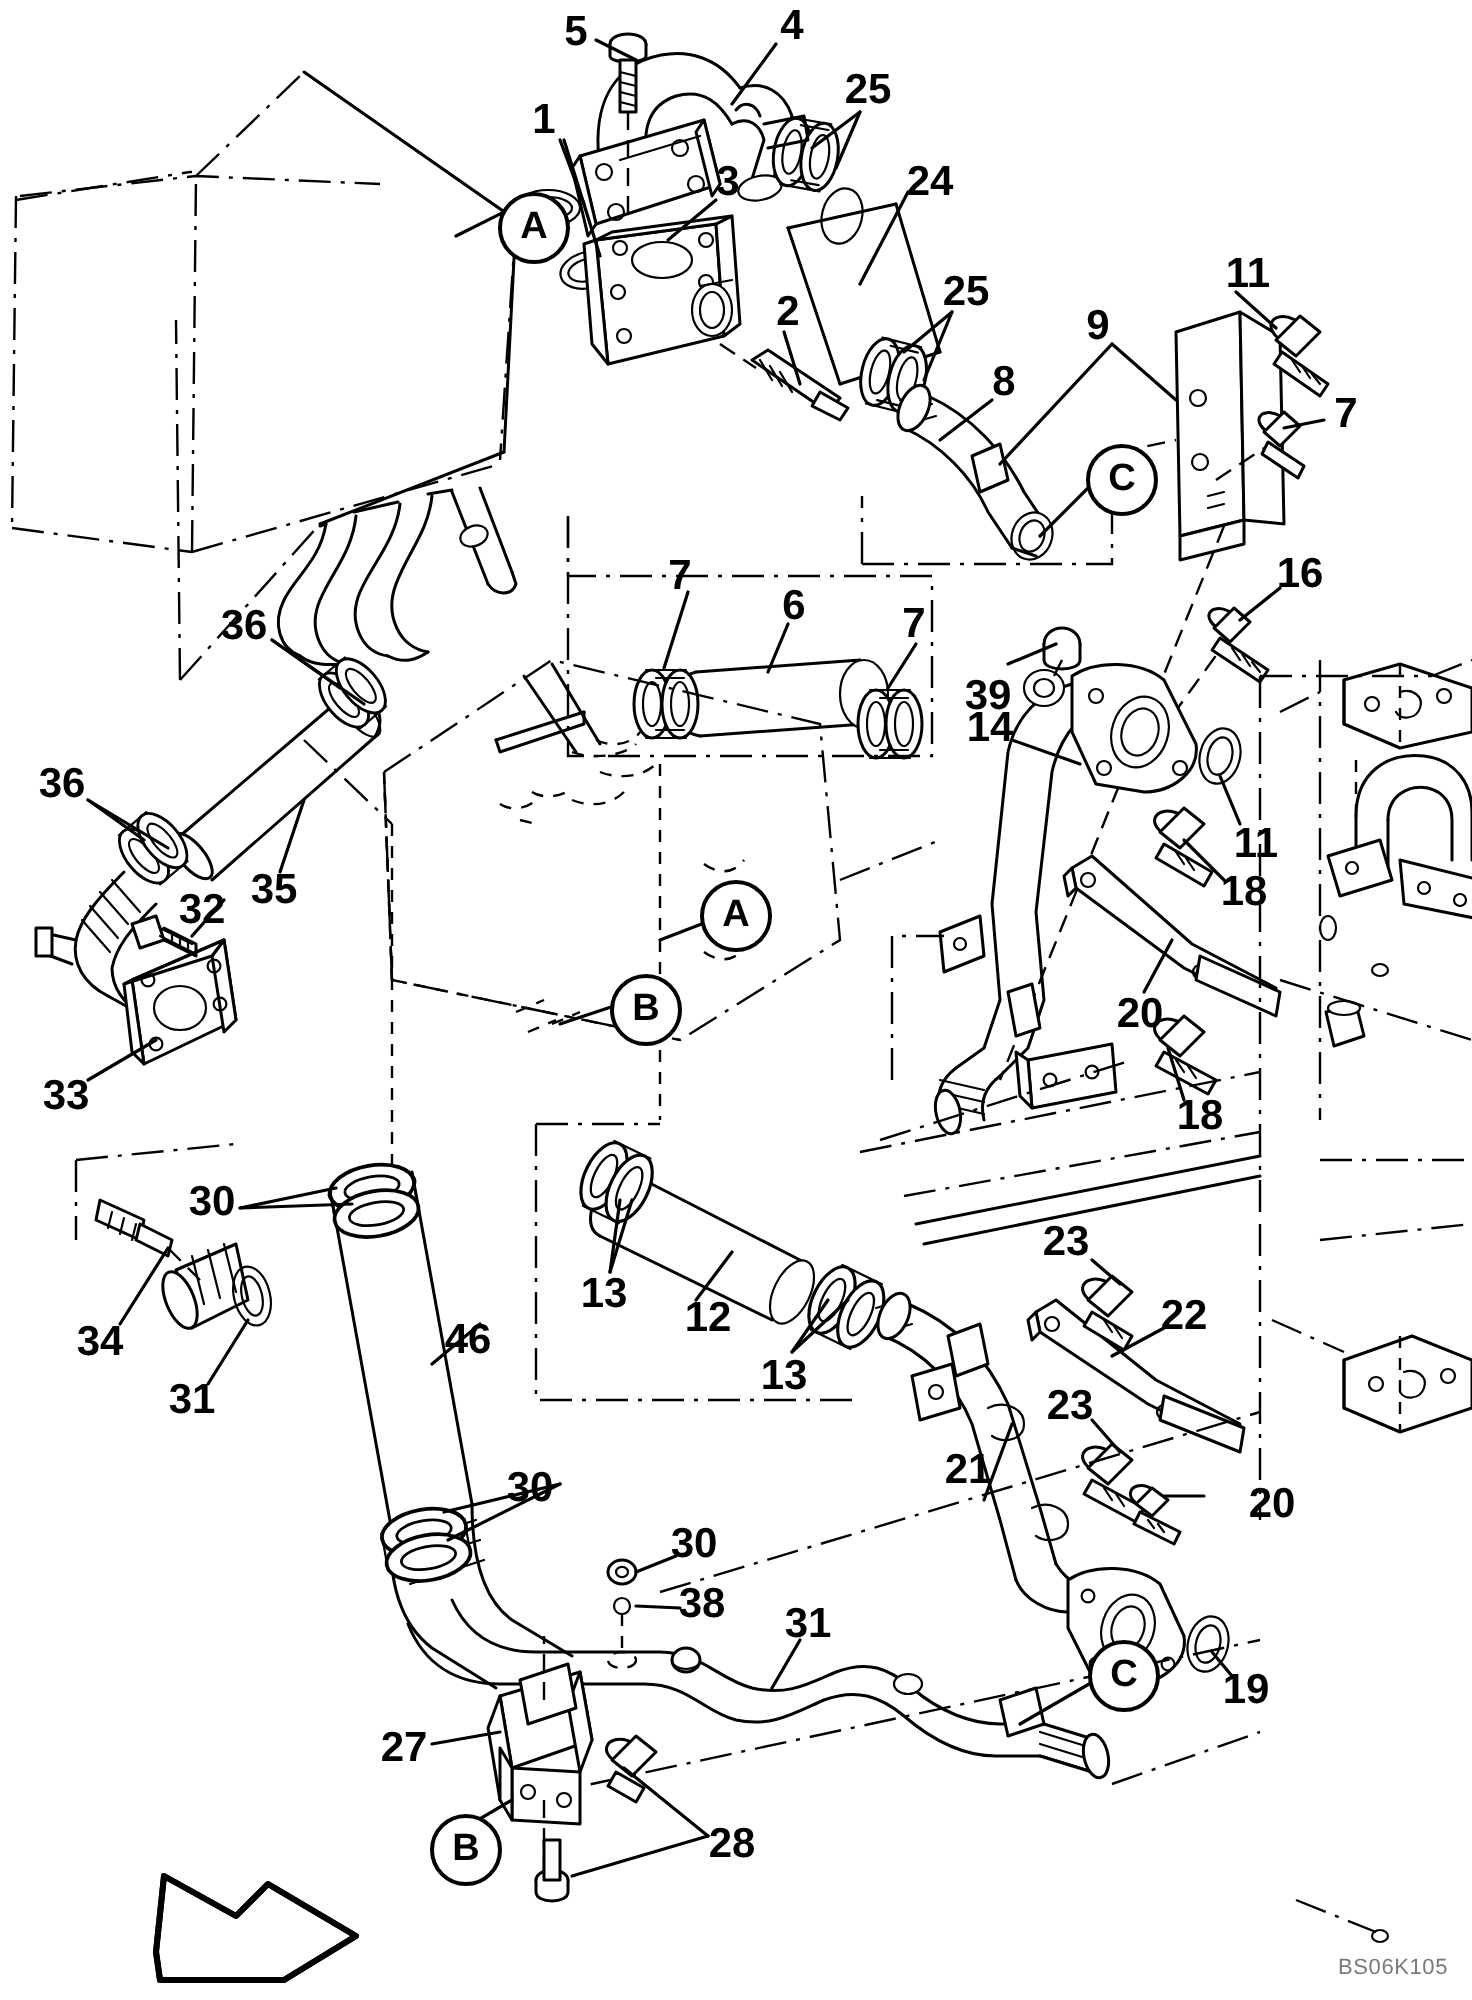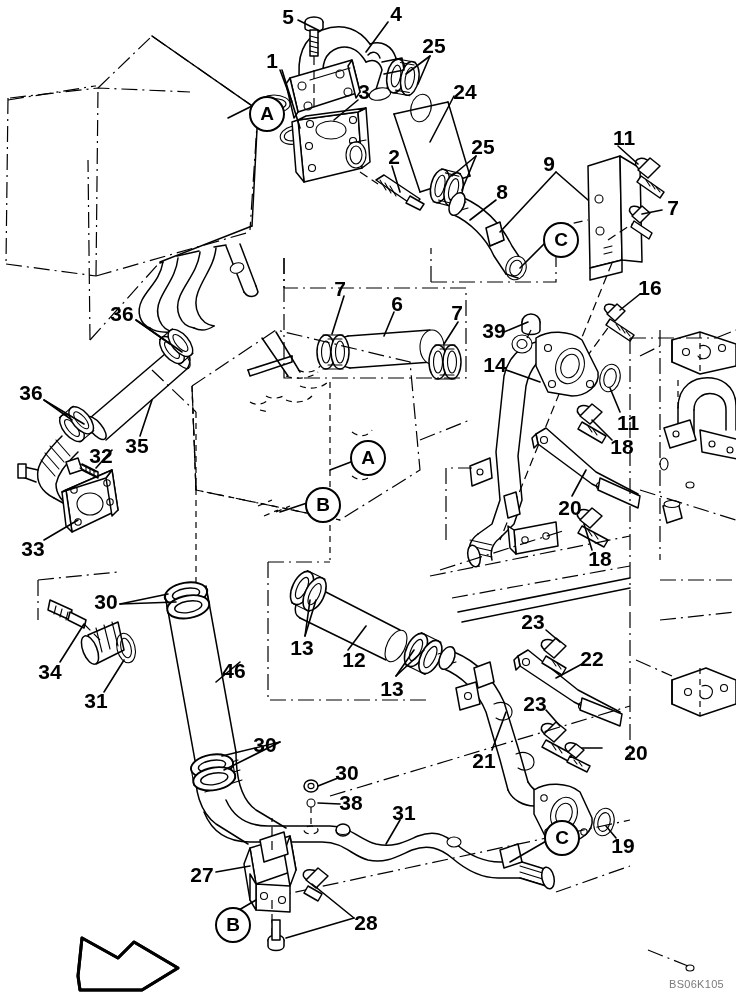--- a/index.html
+++ b/index.html
@@ -659,42 +659,42 @@
   <div class="lbl" style="left:394px;top:156px">2</div>
   <div class="lbl" style="left:624px;top:137px">11</div>
   <div class="lbl" style="left:549px;top:163px">9</div>
   <div class="lbl" style="left:502px;top:191px">8</div>
   <div class="lbl" style="left:673px;top:207px">7</div>
   <div class="lbl" style="left:650px;top:287px">16</div>
   <div class="lbl" style="left:122px;top:313px">36</div>
   <div class="lbl" style="left:340px;top:288px">7</div>
   <div class="lbl" style="left:397px;top:303px">6</div>
   <div class="lbl" style="left:457px;top:312px">7</div>
-  <div class="lbl" style="left:494px;top:330px">39</div>
+  <div class="lbl" style="left:494px;top:348px">39</div>
   <div class="lbl" style="left:495px;top:364px">14</div>
   <div class="lbl" style="left:31px;top:392px">36</div>
   <div class="lbl" style="left:628px;top:422px">11</div>
   <div class="lbl" style="left:137px;top:445px">35</div>
   <div class="lbl" style="left:101px;top:455px">32</div>
   <div class="lbl" style="left:622px;top:446px">18</div>
   <div class="lbl" style="left:570px;top:507px">20</div>
   <div class="lbl" style="left:33px;top:548px">33</div>
   <div class="lbl" style="left:600px;top:558px">18</div>
   <div class="lbl" style="left:106px;top:601px">30</div>
   <div class="lbl" style="left:533px;top:621px">23</div>
   <div class="lbl" style="left:50px;top:671px">34</div>
   <div class="lbl" style="left:302px;top:647px">13</div>
   <div class="lbl" style="left:354px;top:659px">12</div>
   <div class="lbl" style="left:592px;top:658px">22</div>
   <div class="lbl" style="left:234px;top:670px">46</div>
   <div class="lbl" style="left:96px;top:700px">31</div>
   <div class="lbl" style="left:392px;top:688px">13</div>
   <div class="lbl" style="left:535px;top:703px">23</div>
   <div class="lbl" style="left:636px;top:752px">20</div>
-  <div class="lbl" style="left:484px;top:760px">21</div>
+  <div class="lbl" style="left:484px;top:735px">21</div>
   <div class="lbl" style="left:265px;top:744px">30</div>
   <div class="lbl" style="left:347px;top:772px">30</div>
   <div class="lbl" style="left:351px;top:802px">38</div>
   <div class="lbl" style="left:404px;top:812px">31</div>
   <div class="lbl" style="left:623px;top:845px">19</div>
   <div class="lbl" style="left:202px;top:874px">27</div>
   <div class="lbl" style="left:366px;top:922px">28</div>
 
   <div id="watermark">BS06K105</div>
 </div>

